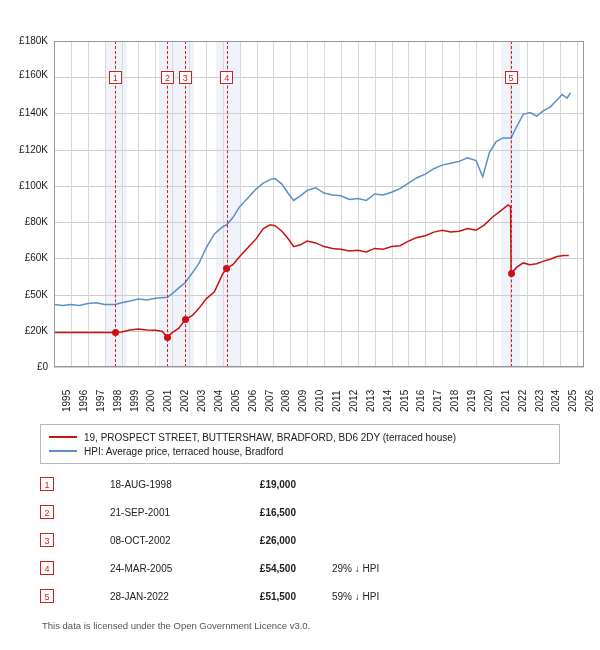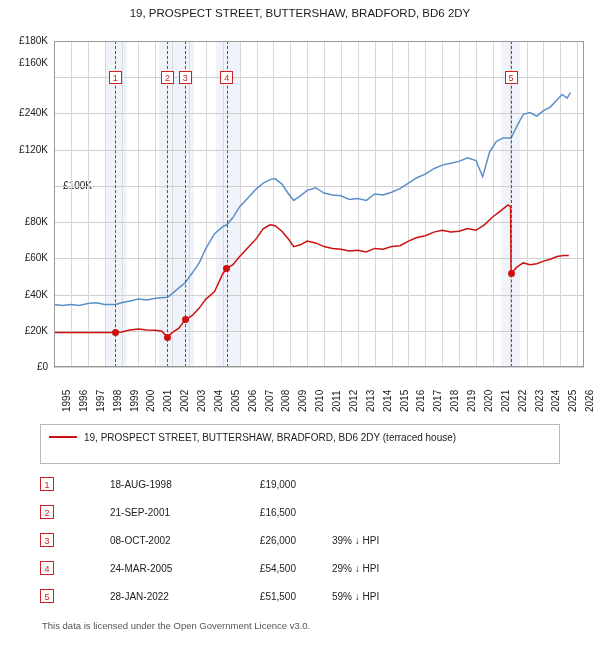--- a/index.html
+++ b/index.html
@@ -154,52 +154,51 @@
     width: 14px; height: 14px;
     border: 1px solid #cc2222;
     color: #cc2222;
     font-size: 9px;
     line-height: 14px;
     text-align: center;
     box-sizing: border-box;
     margin-right: 24px;
   }
   .tdate { width: 108px; margin-left: 32px; }
-  .tprice { width: 78px; text-align: right; }
+  .tprice { width: 78px; text-align: right; font-weight: bold; }
   .thpi { width: 120px; padding-left: 36px; }
 
   
   #footer {
     position: absolute;
     left: 42px;
     top: 620px;
     width: 540px;
     font-size: 9.5px;
     color: #555555;
     line-height: 12px;
   }
 </style>
 </head>
 <body>
 
 <div id="title">
-  <div>19, PROSPECT STREET, BUTTERSHAW, BRADFORD, BD6 2DY</div>
 </div>
 
 <div id="chart">
   <div id="ylabels">
       <div class="yl" style="top: 326px;">£0</div>
       <div class="yl" style="top: 289.778px;">£20K</div>
-      <div class="yl" style="top: 253.556px;">£40K</div>
+      <div class="yl" style="top: 253.556px;">£50K</div>
       <div class="yl" style="top: 217.333px;">£60K</div>
       <div class="yl" style="top: 181.111px;">£80K</div>
-      <div class="yl" style="top: 144.889px; margin-left: 44px;">£100K</div>
+      <div class="yl" style="top: 144.889px;">£100K</div>
       <div class="yl" style="top: 108.667px;">£120K</div>
-      <div class="yl" style="top: 72.4444px;">£240K</div>
-      <div class="yl" style="top: 22px; text-align: right;">£160K</div>
+      <div class="yl" style="top: 72.4444px;">£140K</div>
+      <div class="yl" style="top: 34px; text-align: right;">£160K</div>
       <div class="yl" style="top: 0px;">£180K</div>
     </div>
   <div id="plot">
     <div class="plot-inner" id="bands">
         <div class="band" style="left: 50.6369px; width: 21.9427px;"></div>
         <div class="band" style="left: 104.65px; width: 35.4459px;"></div>
         <div class="band" style="left: 162.038px; width: 23.6306px;"></div>
         <div class="band" style="left: 447.293px; width: 18.5669px;"></div>
       </div>
     <div class="plot-inner" id="gridlines">
@@ -302,38 +301,41 @@
       <div class="xl" style="left: 510.369px;">2025</div>
       <div class="xl" style="left: 527.248px;">2026</div>
     </div>
 </div>
 
 <div id="legend">
   <div class="legrow">
     <span class="swatch"></span>
     <span>19, PROSPECT STREET, BUTTERSHAW, BRADFORD, BD6 2DY (terraced house)</span>
   </div>
+  <div class="legrow">
+    <span class="swatch blue"></span>
+    <span>HPI: Average price, terraced house, Bradford</span>
+  </div>
 </div>
 
 <div id="table">
     <div class="trow">
       <span class="tnum">1</span>
       <span class="tdate">18-AUG-1998</span>
       <span class="tprice">£19,000</span>
     </div>
     <div class="trow">
       <span class="tnum">2</span>
       <span class="tdate">21-SEP-2001</span>
       <span class="tprice">£16,500</span>
     </div>
     <div class="trow">
       <span class="tnum">3</span>
       <span class="tdate">08-OCT-2002</span>
       <span class="tprice">£26,000</span>
-      <span class="thpi">39% ↓ HPI</span>
     </div>
     <div class="trow">
       <span class="tnum">4</span>
       <span class="tdate">24-MAR-2005</span>
       <span class="tprice">£54,500</span>
       <span class="thpi">29% ↓ HPI</span>
     </div>
     <div class="trow">
       <span class="tnum">5</span>
       <span class="tdate">28-JAN-2022</span>

